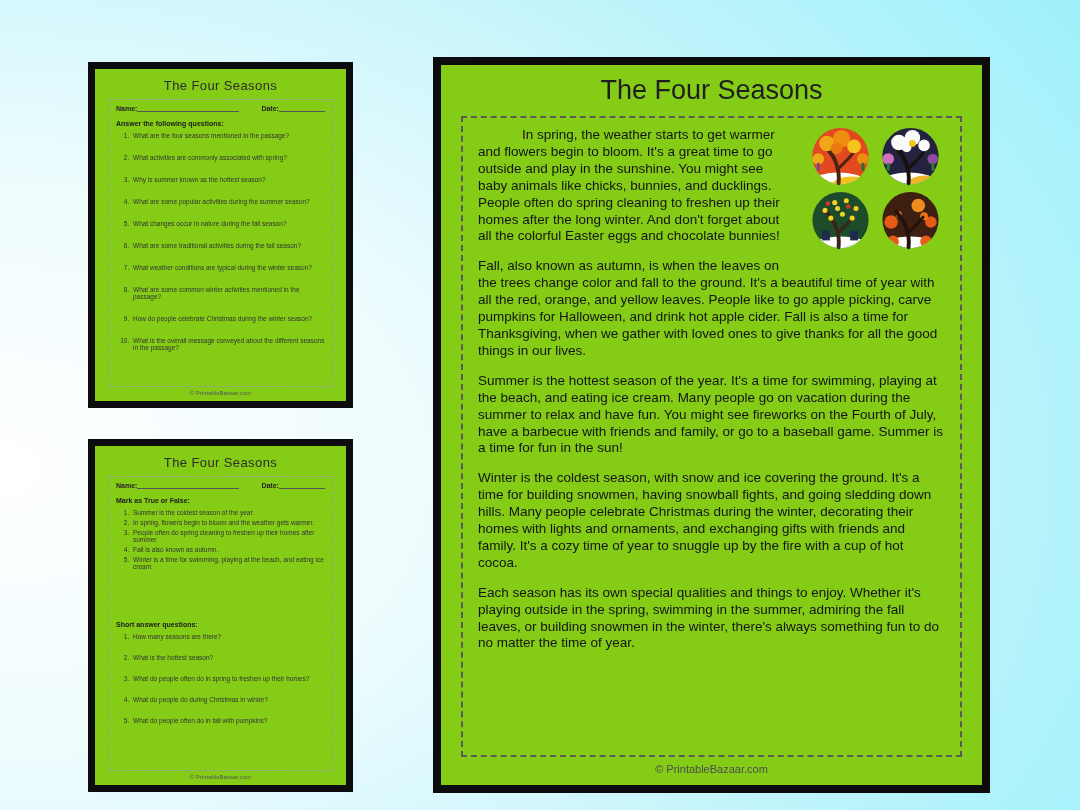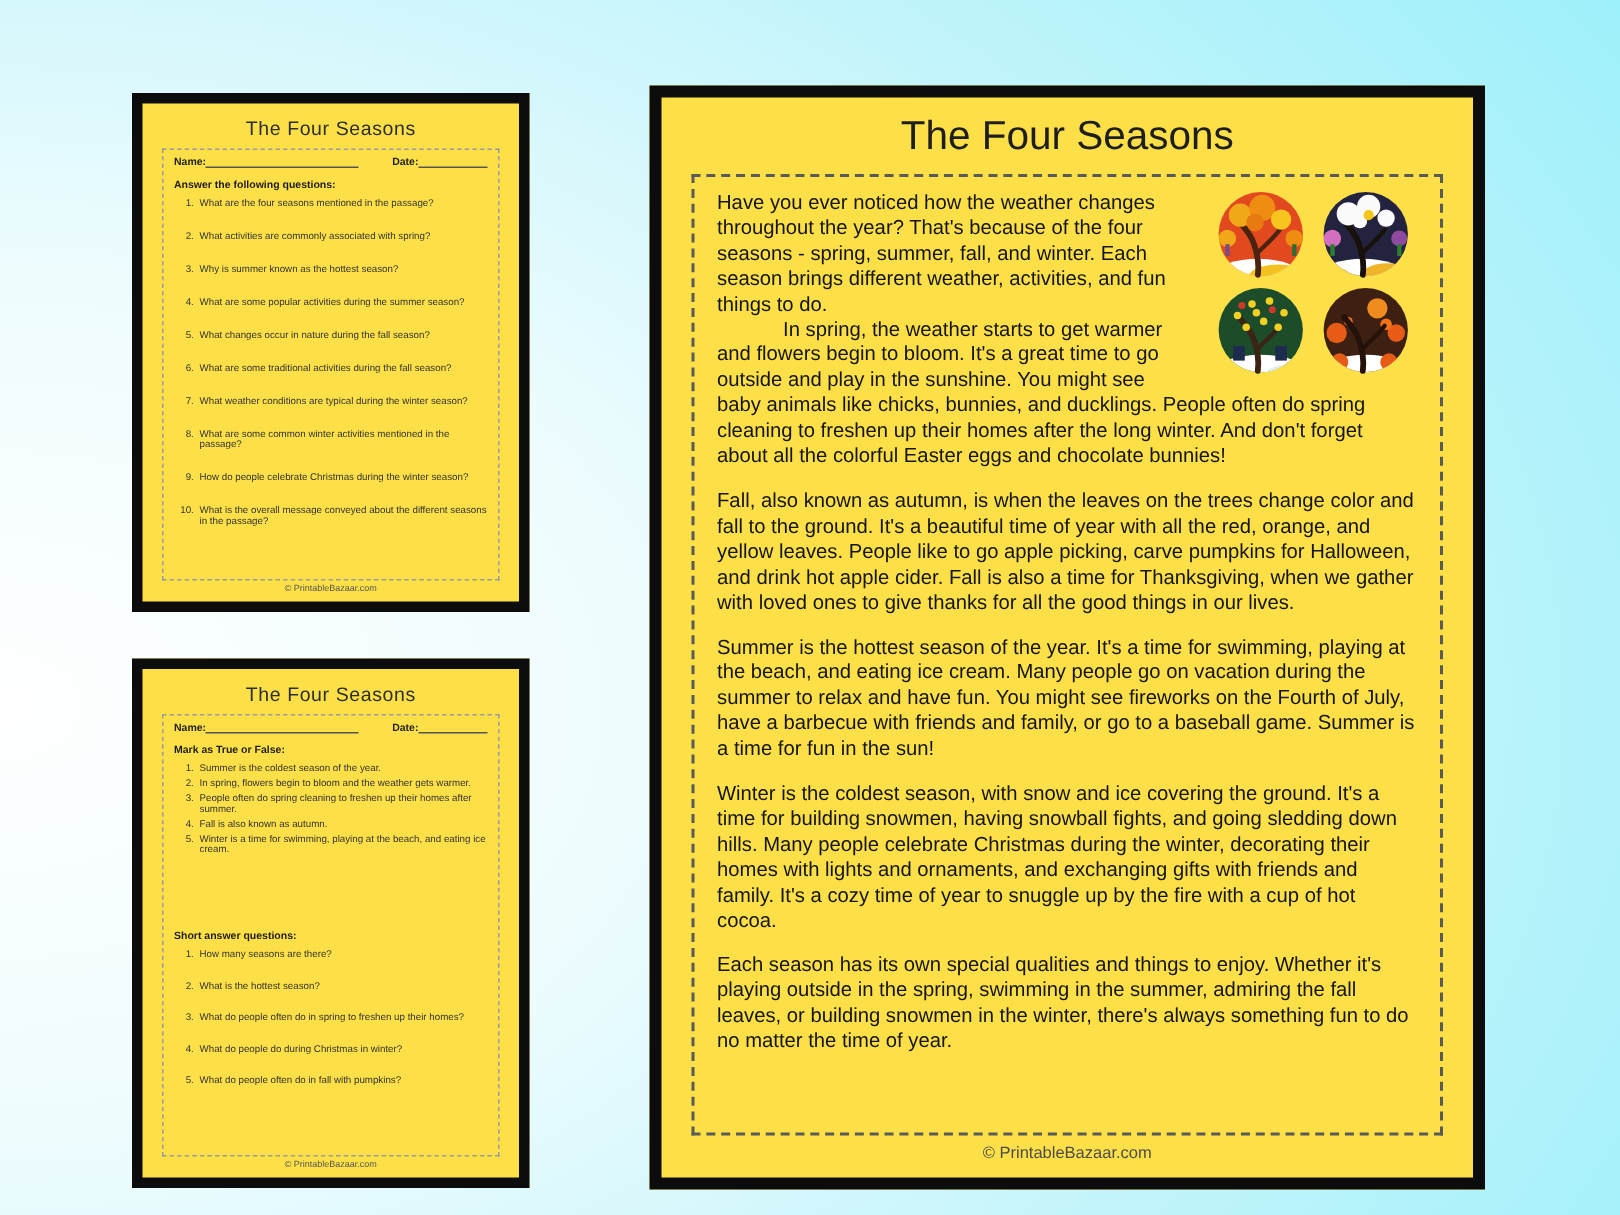--- a/index.html
+++ b/index.html
@@ -3,21 +3,21 @@
 <meta charset="utf-8">
 <style>
   * { box-sizing: border-box; }
   html,body { margin:0; padding:0; }
   body {
     width:1080px; height:810px; overflow:hidden; position:relative;
     font-family:"Liberation Sans", sans-serif;
     background: radial-gradient(135% 120% at 0% 58%, #ffffff 0%, #eefcfe 30%, #c2f4fb 62%, #8eeffa 100%);
   }
   .page {
-    position:absolute; background:#fde047; border:7px solid #0c0c0c;
+    position:absolute; background:#84cc16; border:7px solid #0c0c0c;
     display:flex; flex-direction:column;
   }
   #page-questions { left:88px; top:62px;  width:265px; height:346px; padding:6px 13px 4px; }
   #page-truefalse { left:88px; top:439px; width:265px; height:353px; padding:6px 13px 4px; }
   #page-passage   { left:433px; top:57px; width:557px; height:736px; border-width:8px; padding:6px 20px 8px; }
 
   .small-title {
     text-align:center; font-size:13px; color:#2d2d2d; letter-spacing:.4px;
     margin:3px 0 6px; font-weight:400; white-space:nowrap;
   }
@@ -212,21 +212,20 @@
         <circle cx="40" cy="15" r="7" fill="#f08c1e"></circle>
         <circle cx="12" cy="32" r="7" fill="#e65c17"></circle>
         <circle cx="53" cy="32" r="6" fill="#e65c17"></circle>
         <circle cx="46" cy="26" r="4" fill="#f07416"></circle>
         <circle cx="20" cy="24" r="3" fill="#f07416"></circle>
         <path class="trunk" d="M30,58 C31,50 30,44 27,36 C25,30 21,26 17,21" stroke-width="4"></path>
         <path class="trunk" d="M29,44 C34,38 40,34 45,27" stroke-width="3"></path>
       </svg>
     </div>
 
-    <p class="no-gap">Have you ever noticed how the weather changes throughout the year? That's because of the four seasons - spring, summer, fall, and winter. Each season brings different weather, activities, and fun things to do.</p>
     <p class="first-indent">In spring, the weather starts to get warmer and flowers begin to bloom. It's a great time to go outside and play in the sunshine. You might see baby animals like chicks, bunnies, and ducklings. People often do spring cleaning to freshen up their homes after the long winter. And don't forget about all the colorful Easter eggs and chocolate bunnies!</p>
     <p>Fall, also known as autumn, is when the leaves on the trees change color and fall to the ground. It's a beautiful time of year with all the red, orange, and yellow leaves. People like to go apple picking, carve pumpkins for Halloween, and drink hot apple cider. Fall is also a time for Thanksgiving, when we gather with loved ones to give thanks for all the good things in our lives.</p>
     <p>Summer is the hottest season of the year. It's a time for swimming, playing at the beach, and eating ice cream. Many people go on vacation during the summer to relax and have fun. You might see fireworks on the Fourth of July, have a barbecue with friends and family, or go to a baseball game. Summer is a time for fun in the sun!</p>
     <p>Winter is the coldest season, with snow and ice covering the ground. It's a time for building snowmen, having snowball fights, and going sledding down hills. Many people celebrate Christmas during the winter, decorating their homes with lights and ornaments, and exchanging gifts with friends and family. It's a cozy time of year to snuggle up by the fire with a cup of hot cocoa.</p>
     <p>Each season has its own special qualities and things to enjoy. Whether it's playing outside in the spring, swimming in the summer, admiring the fall leaves, or building snowmen in the winter, there's always something fun to do no matter the time of year.</p>
   </div>
   <div class="credit-main">© PrintableBazaar.com</div>
 </div>
 
 </body></html>

